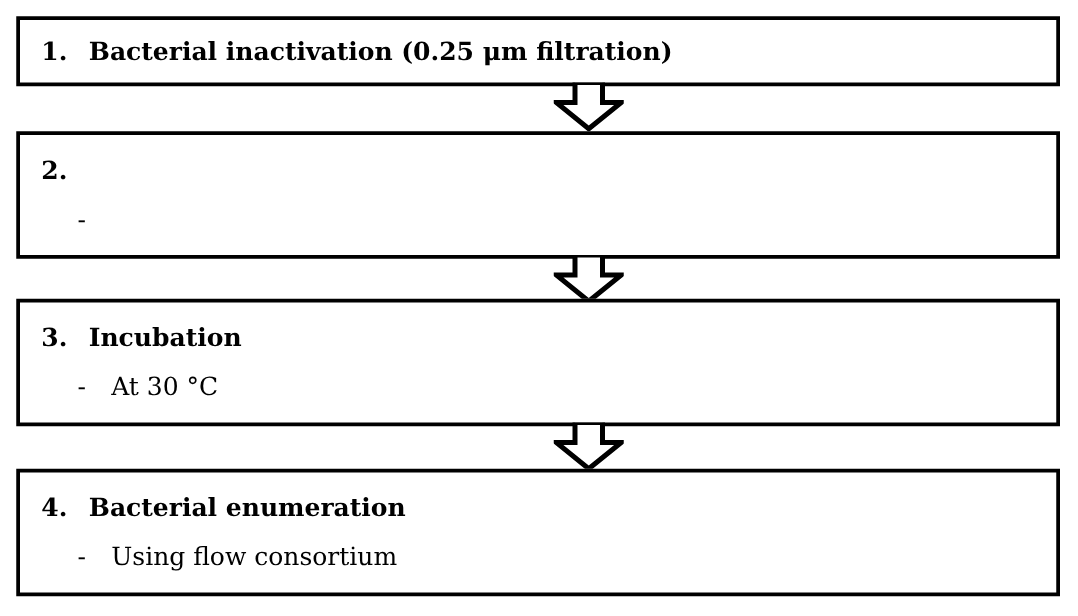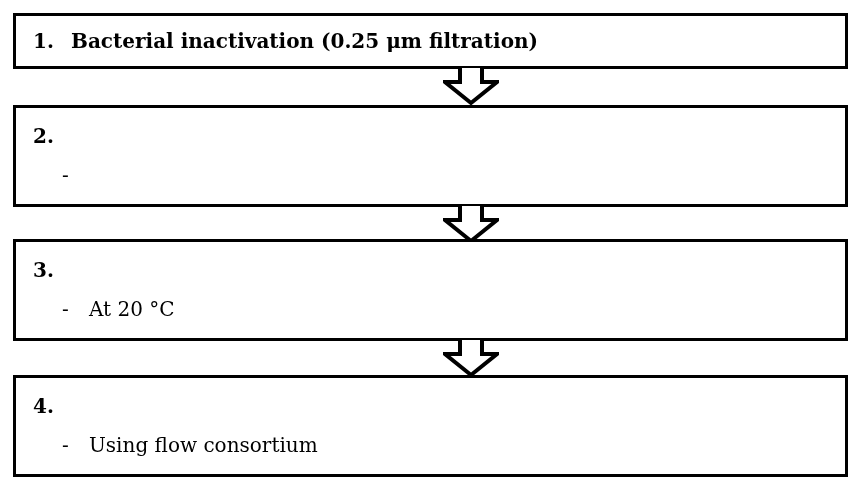--- a/index.html
+++ b/index.html
@@ -93,36 +93,38 @@
 
   <div class="arrow" style="top:204px;">
     <svg width="56" height="40" viewBox="0 0 56 40">
       <path d="M17 0 V16 H2 L28 37 L54 16 H39 V0 Z" fill="#ffffff" stroke="#000000" stroke-width="4" stroke-linejoin="miter"></path>
     </svg>
   </div>
 
   <div class="box multi" style="top:239px; height:102px;">
     <div class="heading">
       <span class="num">3.</span>
+      <span class="title">Incubation</span>
     </div>
     <div class="detail">
       <span class="dash">-</span>
-      <span class="dtext">At 20 °C</span>
+      <span class="dtext">At 30 °C</span>
     </div>
   </div>
 
   <div class="arrow" style="top:338px;">
     <svg width="56" height="40" viewBox="0 0 56 40">
       <path d="M17 0 V16 H2 L28 37 L54 16 H39 V0 Z" fill="#ffffff" stroke="#000000" stroke-width="4" stroke-linejoin="miter"></path>
     </svg>
   </div>
 
   <div class="box multi" style="top:375px; height:102px;">
     <div class="heading">
       <span class="num">4.</span>
+      <span class="title">Bacterial enumeration</span>
     </div>
     <div class="detail">
       <span class="dash">-</span>
       <span class="dtext">Using flow consortium</span>
     </div>
   </div>
 
 </div>
 
 </body></html>

